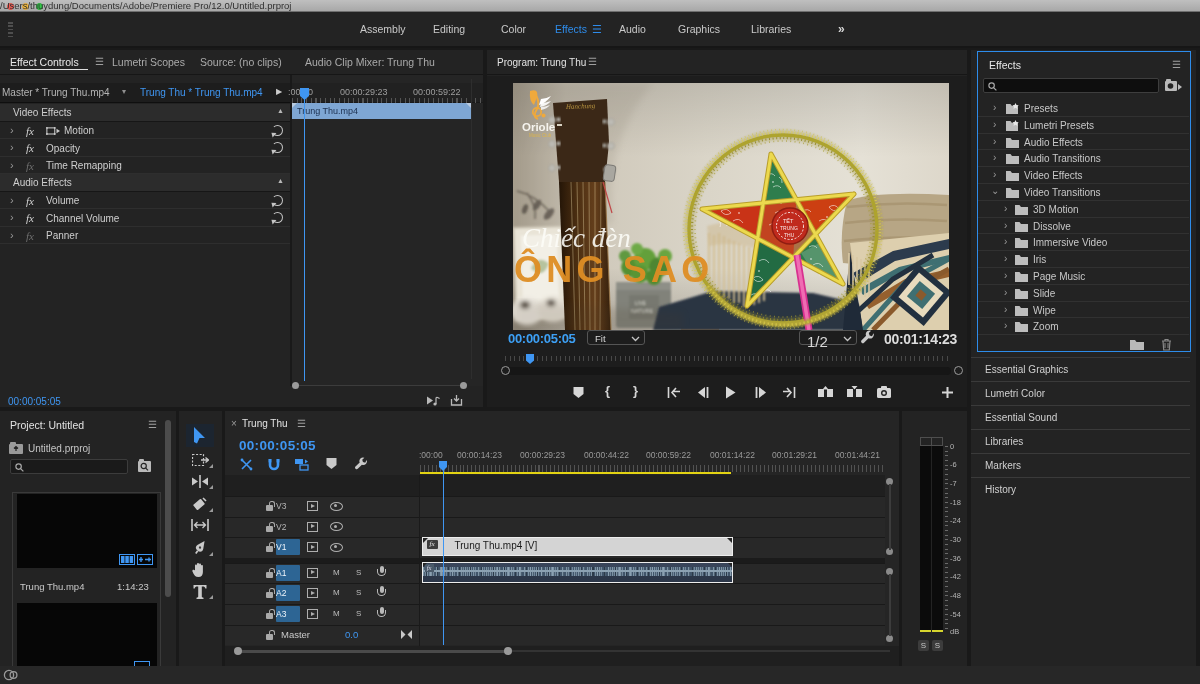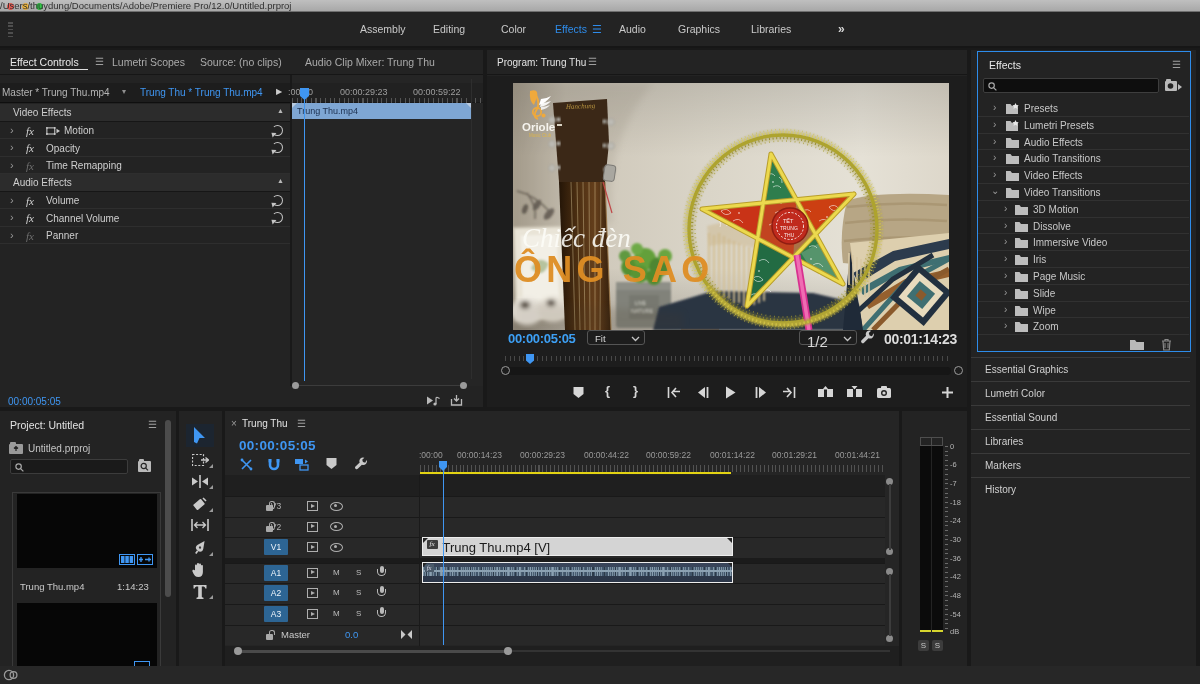--- a/index.html
+++ b/index.html
@@ -17,21 +17,21 @@
 .stk{height:24px;border-top:1px solid #3a3a3a;color:#d0d0d0;font-size:10px;line-height:24px;padding-left:14px;background:#232323}
 .trow{position:relative;height:16.8px;border-bottom:1px solid #313131;color:#c8c8c8;font-size:10px}
 .trow .tch{position:absolute;top:2px;color:#9a9a9a;font-size:10px}
 .trow .tnm{position:absolute;top:3px;white-space:nowrap}
 .rlab{position:absolute;top:3px;color:#9a9a9a;font-size:8.5px;white-space:nowrap}
 .tlane{left:0;width:660px;height:20.5px;background:#282828;border-top:1px solid #191919}
 .thr{position:absolute;left:0;width:195px;height:20.5px}
 .lock{position:absolute;left:41px;top:5px;width:7px;height:10px}
 .lock:before{content:"";position:absolute;left:0;top:4px;width:7px;height:6px;background:#a9a9a9;border-radius:1px}
 .lock:after{content:"";position:absolute;left:3px;top:0;width:4px;height:4.5px;border:1.2px solid #a9a9a9;border-bottom:none;border-radius:2.5px 2.5px 0 0}
-.tname{position:absolute;left:39px;top:2px;width:24px;height:16px;background:transparent;color:#b5b5b5;font-size:8.5px;text-align:center;line-height:16px;border-radius:1px}
+.tname{position:absolute;left:51px;top:2px;width:24px;height:16px;background:transparent;color:#b5b5b5;font-size:8.5px;line-height:16px;border-radius:1px}
 .tname.blue{background:#2d6594;color:#eef4fa}
 .patch{position:absolute;left:82px;top:4px;width:13px;height:11px}
 .patch:before{content:"";position:absolute;left:0;top:1px;width:9px;height:8px;border:1.2px solid #aeaeae}
 .patch:after{content:"";position:absolute;left:4px;top:3.5px;width:0;height:0;border-left:4px solid #aeaeae;border-top:2.5px solid transparent;border-bottom:2.5px solid transparent}
 .eye{position:absolute;left:105px;top:5px;width:14px;height:9px}
 .eye:before{content:"";position:absolute;left:0;top:.5px;width:11px;height:7px;border:1.2px solid #aeaeae;border-radius:50%}
 .eye:after{content:"";position:absolute;left:4px;top:3px;width:3px;height:3px;background:#aeaeae;border-radius:50%}
 .ms{position:absolute;top:5px;color:#bdbdbd;font-size:8px}
 .mic{position:absolute;left:152px;top:3px;width:9px;height:13px}
 .mic:before{content:"";position:absolute;left:2.5px;top:0;width:4px;height:7px;background:#b9b9b9;border-radius:2px}
@@ -813,21 +813,21 @@
       <svg class="abs" style="left:176px;top:5px" width="11" height="9" viewBox="0 0 11 9">
           <path d="M0 0l4.5 4.5L0 9zM11 0L6.5 4.5 11 9z" fill="#c9c9c9"></path>
         </svg>
     </div>
   </div>
 
   <div class="abs" style="left:194px;top:63.5px;width:1px;height:171px;background:#1a1a1a"></div>
 
   <div class="abs" style="left:196.5px;top:125.5px;width:311px;height:19.5px;background:#d4d4d4;border:1px solid #ededed">
     <div class="abs" style="left:4px;top:2px;width:11px;height:9px;background:#3e3e3e;border-radius:1px;color:#e8e8e8;font-size:7px;font-style:italic;text-align:center;line-height:9px;font-family:'Liberation Serif',serif">fx</div>
-    <span class="abs" style="left:20px;top:2px;color:#1b1b1b;font-size:13px;white-space:nowrap">Trung Thu.mp4 [V]</span>
+    <span class="abs" style="left:32px;top:2px;color:#1b1b1b;font-size:10px;white-space:nowrap">Trung Thu.mp4 [V]</span>
     <div class="abs" style="left:0;top:0;width:0;height:0;border-left:5px solid #252525;border-bottom:5px solid transparent"></div>
     <div class="abs" style="right:0;top:0;width:0;height:0;border-right:5px solid #252525;border-bottom:5px solid transparent"></div>
   </div>
   <div class="abs" style="left:196.5px;top:151px;width:311px;height:21px;background:#39455a;border:1px solid #ededed">
     <div class="abs" style="left:0;top:12px;width:309px;height:7px;background:#2c3749"></div>
     <div class="abs" style="left:0;top:3.5px;width:309px;height:9px;background:repeating-linear-gradient(90deg,#7d93a4 0 1px,#4d6072 1px 2.1px,#71869a 2.1px 2.8px,#41556a 2.8px 4.2px)"></div>
     <div class="abs" style="left:0;top:3.5px;width:309px;height:9px;background:repeating-linear-gradient(90deg,transparent 0 3px,#2c3a49 3px 4px,transparent 4px 7.3px,#8ba1b2 7.3px 8px,transparent 8px 11.1px)"></div>
     <div class="abs" style="left:0;top:7px;width:309px;height:2px;background:#8ba1b2"></div>
     <div class="abs" style="left:2px;top:1px;width:9px;height:8px;background:#4a5a6a;color:#dde;font-size:6.5px;font-style:italic;text-align:center;line-height:8px;font-family:'Liberation Serif',serif">fx</div>
     <div class="abs" style="left:0;top:0;width:0;height:0;border-left:4px solid #252525;border-bottom:4px solid transparent"></div>

